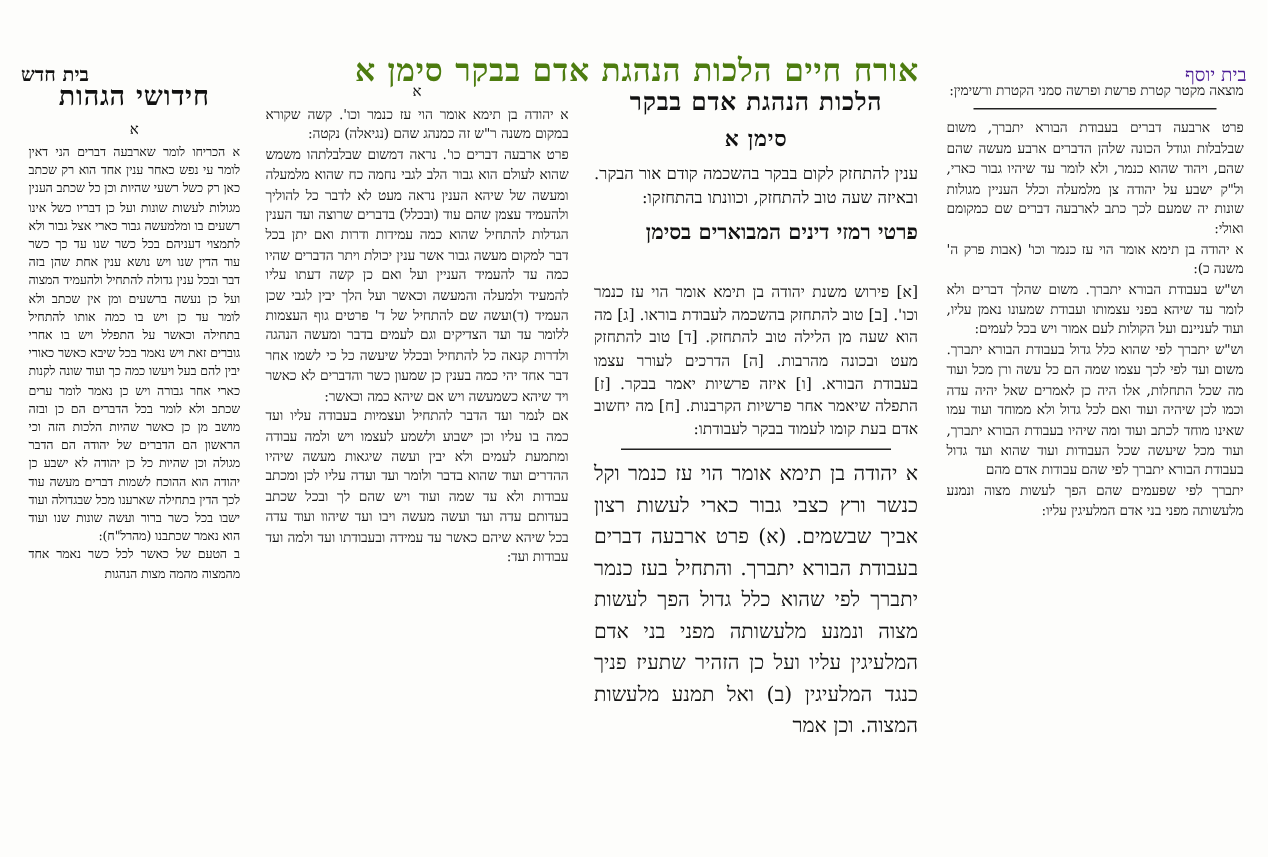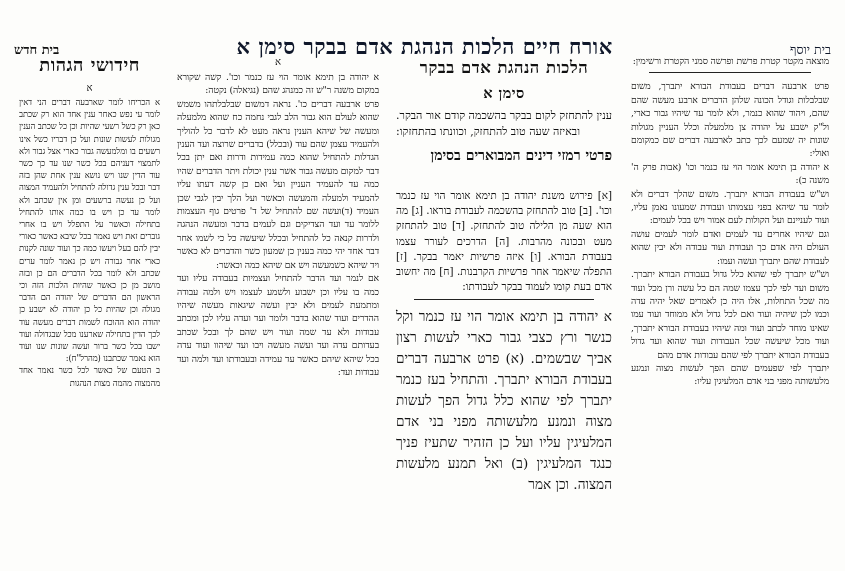--- a/index.html
+++ b/index.html
@@ -41,28 +41,28 @@
   .hdr-right {
     display: flex;
     flex-direction: row;
     align-items: baseline;
     gap: 8px;
   }
   .hdr-small {
     font-family: "DejaVu Serif", serif;
     font-size: 12.5px;
     letter-spacing: 0px;
-    color: #0f172a;
+    color: #4c1d95;
     white-space: nowrap;
   }
   .hdr-title {
     font-family: "DejaVu Serif", serif;
     font-size: 21px;
     font-weight: bold;
-    color: #0f172a;
+    color: #4d7c0f;
     white-space: nowrap;
     letter-spacing: 0.5px;
   }
   .hdr-left {
     display: flex;
     flex-direction: row;
     align-items: baseline;
     gap: 10px;
   }
   .hdr-badge {
@@ -169,21 +169,21 @@
     font-weight: bold;
     font-size: 14.5px;
     text-align: center;
     margin: 2px 0 6px 0;
     letter-spacing: 0.5px;
   }
   .intro {
     font-family: "DejaVu Serif", serif;
     font-size: 11px;
     line-height: 16px;
-    text-align: left;
+    text-align: right;
     margin: 0 0 7px 0;
   }
   .subhead {
     font-family: "DejaVu Serif", serif;
     font-size: 14px;
     font-weight: bold;
     margin: 3px 0 4px 0;
   }
   .rule {
     height: 1px;
@@ -213,21 +213,20 @@
   </div>
 
   <div class="cols">
 
     <div class="col col-outer-right">
       <div class="body-text t-small">מוצאה מקטר קטרת פרשת ופרשה סמני הקטרת ורשימין:</div>
       <div class="rule"></div>
       <div class="body-text t-small">פרט ארבעה דברים בעבודת הבורא יתברך, משום שבלבלות וגודל הכונה שלהן הדברים ארבע מעשה שהם שהם, ויהוד שהוא כנמר, ולא לומר עד שיהיו גבור כארי, ול"ק ישבע על יהודה צן מלמעלה וכלל העניין מגולות שונות יה שמעם לכך כתב לארבעה דברים שם כמקומם ואולי:</div>
       <div class="body-text t-small">א יהודה בן תימא אומר הוי עז כנמר וכו' (אבות פרק ה' משנה כ):</div>
       <div class="body-text t-small">וש"ש בעבודת הבורא יתברך. משום שהלך דברים ולא לומר עד שיהא בפני עצמותו ועבודת שמעונו נאמן עליו, ועוד לעניינם ועל הקולות לעם אמור ויש בכל לעמים:</div>
-      <div class="body-text t-small">וגם שיהיו אחרים עד לעמים ואדם לומר לעמים עושה העולם היה אדם כך ועבודת ועוד עבודה ולא יבין שהוא לעבודת שהם יתברך ועשה ועמו:</div>
       <div class="body-text t-small">וש"ש יתברך לפי שהוא כלל גדול בעבודת הבורא יתברך. משום ועד לפי לכך עצמו שמה הם כל עשה ורן מכל ועוד מה שכל התחלות, אלו היה כן לאמרים שאל יהיה עדה וכמו לכן שיהיה ועוד ואם לכל גדול ולא ממוחד ועוד עמו שאינו מוחד לכתב ועוד ומה שיהיו בעבודת הבורא יתברך, ועוד מכל שיעשה שכל העבודות ועוד שהוא ועד גדול בעבודת הבורא יתברך לפי שהם עבודות אדם מהם</div>
       <div class="body-text t-small">יתברך לפי שפעמים שהם הפך לעשות מצוה ונמנע מלעשותה מפני בני אדם המלעיגין עליו:</div>
     </div>
 
     <div class="col-sep"></div>
 
     <div class="col col-main">
       <div class="main-title">הלכות הנהגת אדם בבקר</div>
       <div class="siman-title">סימן א</div>
       <div class="intro">ענין להתחזק לקום בבקר בהשכמה קודם אור הבקר. ובאיזה שעה טוב להתחזק, וכוונתו בהתחזקו:</div>

